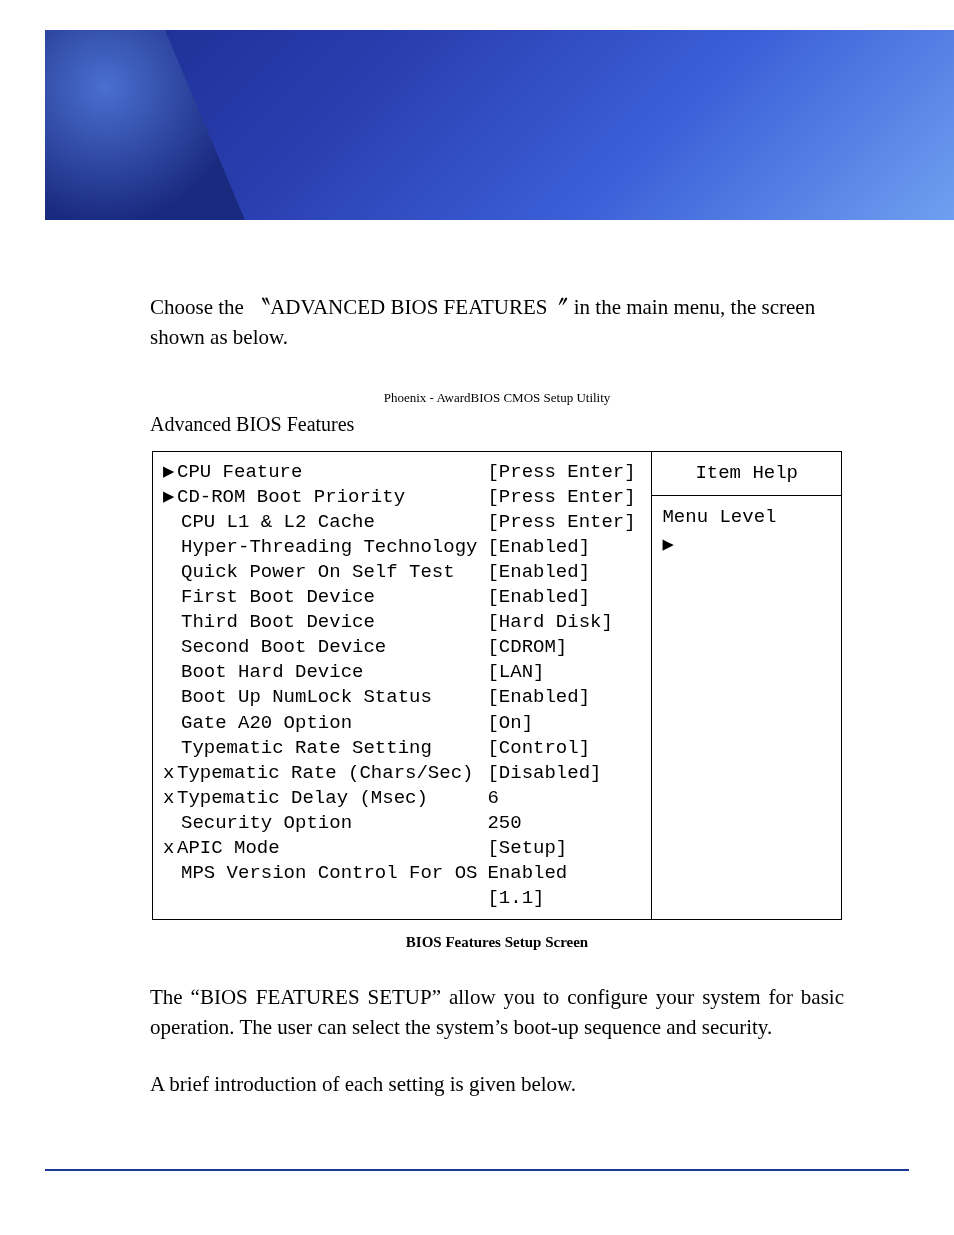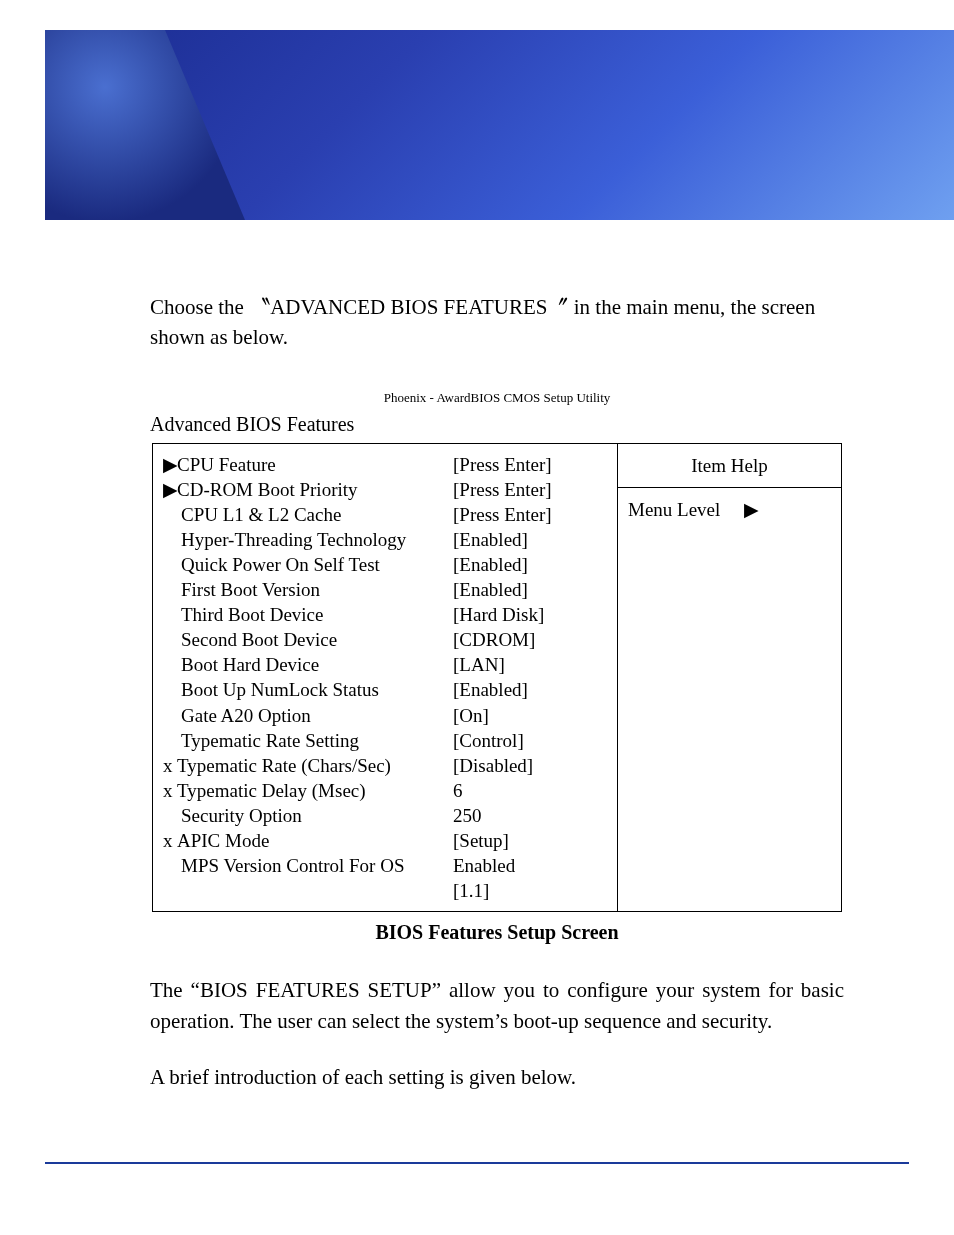--- a/index.html
+++ b/index.html
@@ -6,33 +6,33 @@
   body{width:954px;font-family:"Times New Roman",Times,serif;color:#000;}
   .banner{height:190px;background:linear-gradient(135deg,#1a2b8f 0%,#2a3fb0 35%,#3b5fd8 65%,#6fa0f0 100%);
     margin:30px 0 0 45px;width:910px;position:relative;overflow:hidden;border-bottom:2px solid #fff;}
   .banner-art{position:absolute;left:0;top:0;width:200px;height:190px;
     background:radial-gradient(circle at 30% 30%,#4a6fd0 0%,#1a2a7f 70%);
     clip-path:polygon(0 0,60% 0,100% 100%,0 100%);}
   .content{margin:70px 110px 0 150px;font-size:21px;line-height:1.45;}
   .intro{margin-bottom:36px;}
   .bios-title{text-align:center;font-size:13px;margin-bottom:2px;}
   .bios-subtitle{text-align:left;font-size:20px;margin-bottom:4px;}
-  .bios-box{border:1.5px solid #000;width:688px;margin:4px auto;font-size:19px;}
+  .bios-box{border:1.5px solid #000;width:688px;margin:12px auto;font-size:19px;font-family:Liberation Mono, monospace;}
   .bios-top{display:flex;}
   .col-left{flex:0 0 280px;padding:8px 6px 8px 10px;}
   .col-mid{flex:0 0 160px;padding:8px 4px;}
   .col-right{flex:1;border-left:1.5px solid #000;}
   .help-head{border-bottom:1.5px solid #000;text-align:center;padding:8px 6px;}
   .help-body{padding:8px 10px;}
   .row{white-space:nowrap;line-height:1.32;}
   .indent1{padding-left:18px;}
   .indent0{padding-left:0;}
   .arrow{display:inline-block;width:14px;}
   .bios-bottom{border-top:1.5px solid #000;padding:4px 8px 6px 8px;text-align:center;font-size:18.5px;line-height:1.35;}
-  .caption{text-align:center;font-weight:bold;font-size:20px;margin:6px 0 28px 0;}
+  .caption{text-align:center;font-weight:bold;font-size:15px;margin:6px 0 28px 0;}
   .para{text-align:justify;margin-bottom:26px;}
   .footer{margin:70px 45px 0 45px;border-top:2px solid #1a3a9a;padding-top:6px;}
 </style>
 </head>
 <body>
 
 <div class="banner">
   <div class="banner-art"></div>
 </div>
 
@@ -44,21 +44,21 @@
   <div class="bios-subtitle">Advanced BIOS Features</div>
 
   <div class="bios-box">
     <div class="bios-top">
       <div class="col-left" id="col-left">
           <div class="row indent0"><span class="arrow">▶ </span><span>CPU Feature</span></div>
           <div class="row indent0"><span class="arrow">▶ </span><span>CD-ROM Boot Priority</span></div>
           <div class="row indent1"><span>CPU L1 &amp; L2 Cache</span></div>
           <div class="row indent1"><span>Hyper-Threading Technology</span></div>
           <div class="row indent1"><span>Quick Power On Self Test</span></div>
-          <div class="row indent1"><span>First Boot Version</span></div>
+          <div class="row indent1"><span>First Boot Device</span></div>
           <div class="row indent1"><span>Third Boot Device</span></div>
           <div class="row indent1"><span>Second Boot Device</span></div>
           <div class="row indent1"><span>Boot Hard Device</span></div>
           <div class="row indent1"><span>Boot Up NumLock Status</span></div>
           <div class="row indent1"><span>Gate A20 Option</span></div>
           <div class="row indent1"><span>Typematic Rate Setting</span></div>
           <div class="row indent0"><span class="arrow">x </span><span>Typematic Rate (Chars/Sec)</span></div>
           <div class="row indent0"><span class="arrow">x </span><span>Typematic Delay (Msec)</span></div>
           <div class="row indent1"><span>Security Option</span></div>
           <div class="row indent0"><span class="arrow">x </span><span>APIC Mode</span></div>

